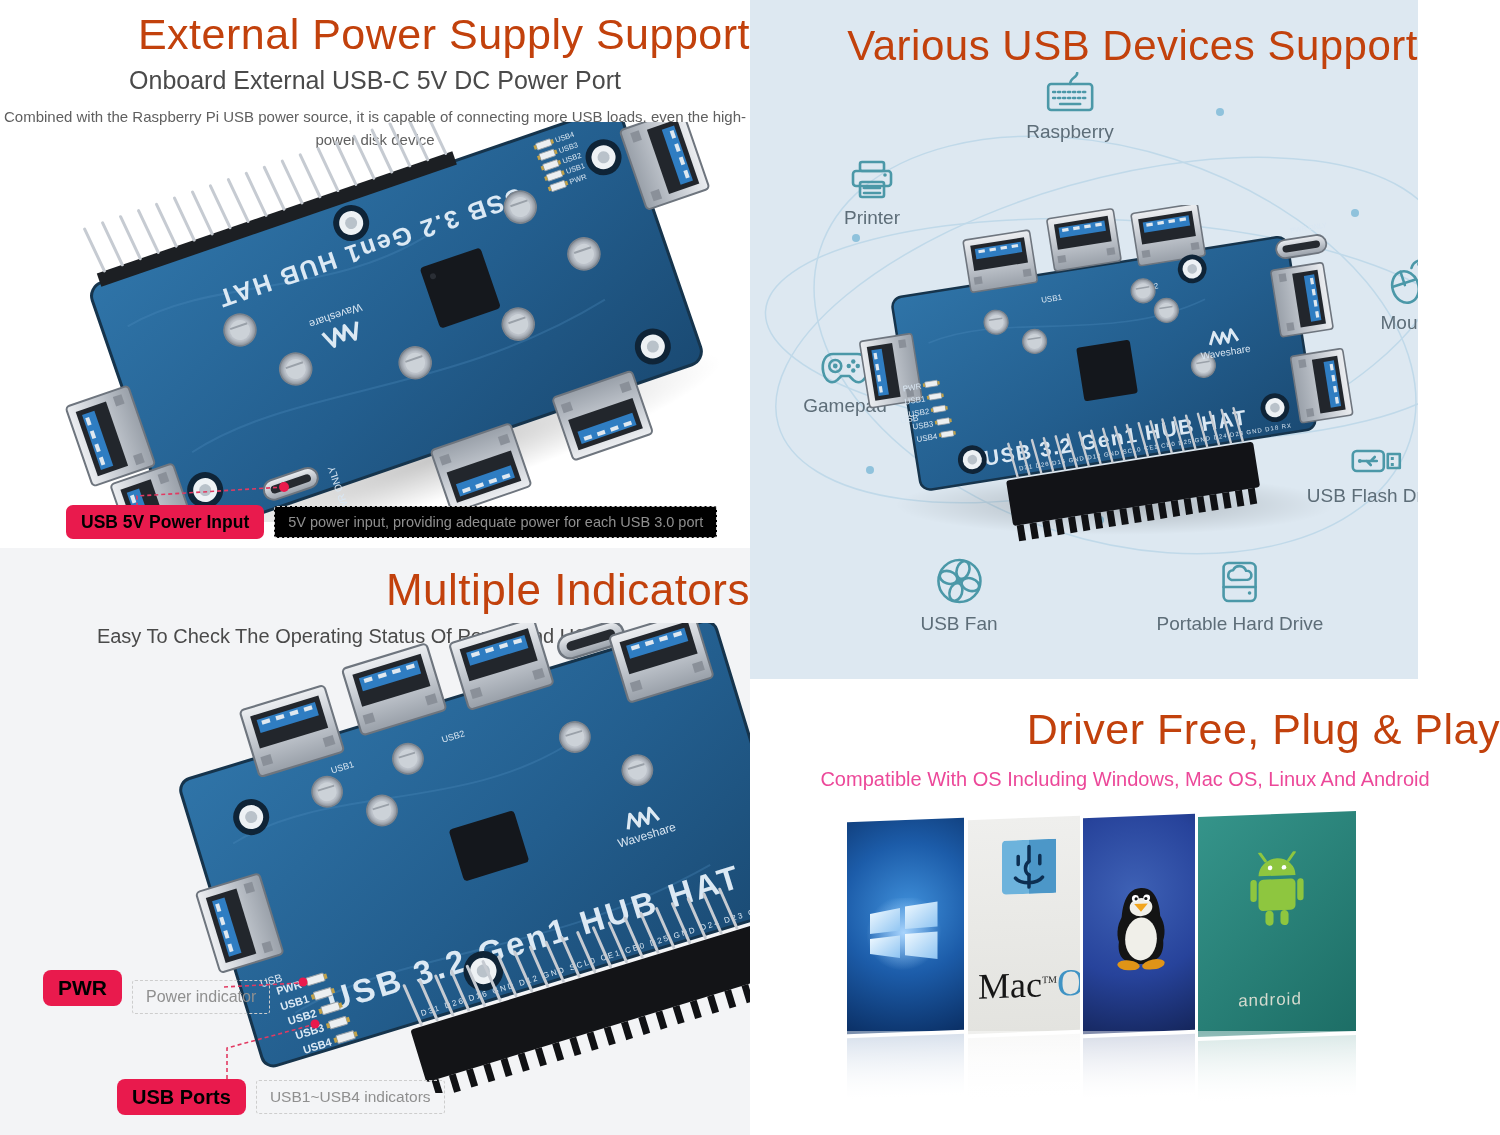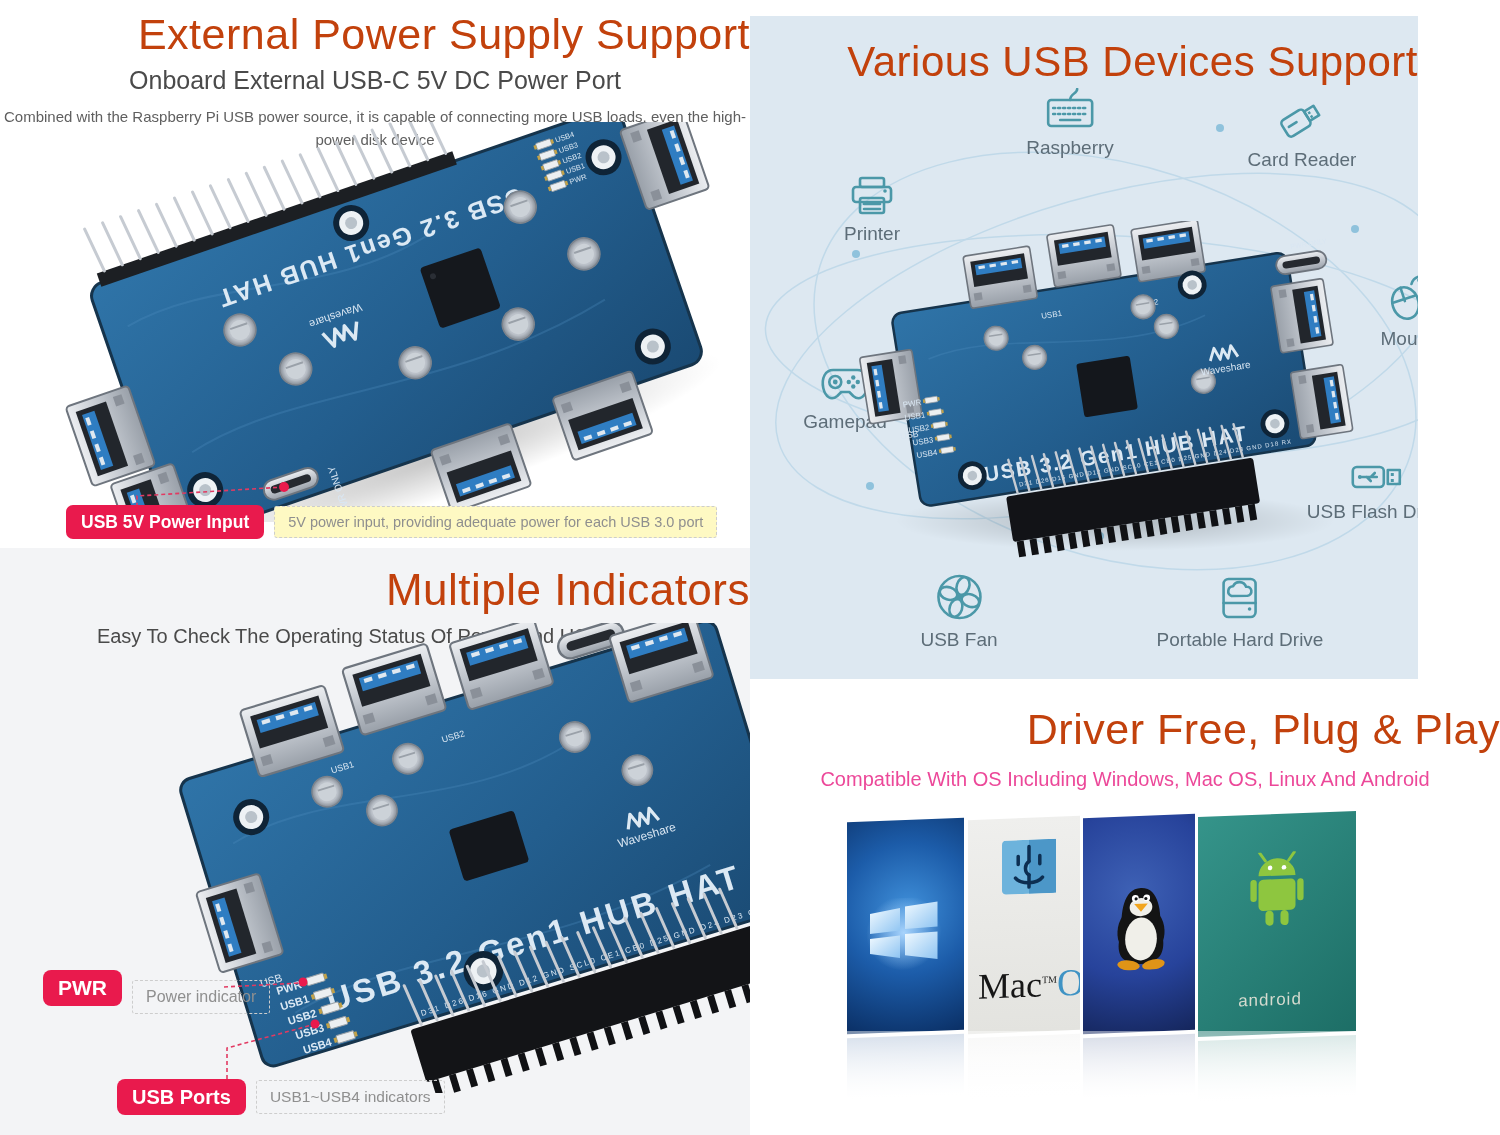--- a/index.html
+++ b/index.html
@@ -1,34 +1,34 @@
 <!DOCTYPE html>
 <html><head>
 <meta charset="utf-8">
 <style>
   *{margin:0;padding:0;box-sizing:border-box}
   html,body{width:1500px;height:1135px;overflow:hidden;background:#fff;
     font-family:"Liberation Sans",sans-serif}
   .stage{position:relative;width:1500px;height:1135px}
   .quad{position:absolute;overflow:hidden}
   #q1{left:0;top:0;width:750px;height:548px;background:#ffffff}
-  #q2{left:750px;top:16px;width:668px;height:679px;background:#dde8f1}
+  #q2{left:750px;top:0;width:668px;height:679px;background:#dde8f1}
   #q3{left:0;top:548px;width:750px;height:587px;background:#f3f4f6}
   #q4{left:750px;top:679px;width:750px;height:456px;background:#ffffff}
 
   .title{color:#c2410c;text-align:right;font-size:43px;letter-spacing:.5px}
   .subtitle{color:#4a4a4a;text-align:center}
   .desc{color:#5f5f5f;text-align:center;font-size:15px;line-height:1.55;margin:10px auto 0;max-width:746px}
 
   
   .callout{position:absolute;display:flex;align-items:stretch;gap:10px;white-space:nowrap}
-  .badge{display:inline-flex;align-items:center;background:#e91a4d;color:#ffffff;
+  .badge{display:inline-flex;align-items:center;background:#e91a4d;color:#000000;
     font-weight:700;border-radius:7px;padding:0 15px}
   .note{display:inline-flex;align-items:center;border:1.5px dashed #cdcdcd;border-radius:3px;
-    color:#8f8f8f;padding:0 13px;background:#fef9c3}
+    color:#8f8f8f;padding:0 13px;background:#000000}
   .note.clear{background:transparent}
 
   
   .dev{position:absolute;display:flex;flex-direction:column;align-items:center;gap:7px;
     transform:translateX(-50%);white-space:nowrap}
   .dev .lbl{color:#5d6d78;font-size:19px}
   .dico *{stroke:#4b98a8;fill:none;stroke-width:2.6;stroke-linecap:round;stroke-linejoin:round}
   .dico .f{fill:#4b98a8;stroke:none}
   .orbit ellipse{fill:none;stroke:#c0d9e9;stroke-width:1.5}
   .orbit circle{fill:#8fc2dc;stroke:none}
@@ -234,32 +234,20 @@
       <svg class="dico" width="50" height="42" viewBox="0 0 50 42">
         <path d="M25,12 C25,5 32,6 32,1"></path>
         <rect x="3" y="12" width="44" height="26" rx="3"></rect>
         <path d="M8,20 H42" stroke-dasharray="2 3"></path>
           <path d="M8,26 H42" stroke-dasharray="2 3"></path>
         <path d="M15,32 H35" stroke-width="3"></path>
       </svg>
       <span class="lbl">Raspberry</span>
     </div>
 
-    <div class="dev" style="left:552px;top:80px">
-      <svg class="dico" width="52" height="46" viewBox="0 0 52 46">
-        <g transform="rotate(-32 26 23)">
-          <rect x="6" y="14" width="26" height="19" rx="4"></rect>
-          <rect x="32" y="18" width="11" height="11"></rect>
-          <path class="f" d="M34.5,20.5 h2.5 v2.5 h-2.5 Z"></path>
-            <path class="f" d="M34.5,25 h2.5 v2.5 h-2.5 Z"></path>
-          <path d="M11,23 H20"></path>
-        </g>
-      </svg>
-      <span class="lbl">Card Reader</span>
-    </div>
 
     <div class="dev" style="left:122px;top:160px">
       <svg class="dico" width="46" height="40" viewBox="0 0 46 40">
         <rect x="11" y="2" width="24" height="9" rx="2"></rect>
         <rect x="4" y="11" width="38" height="15" rx="3"></rect>
         <circle class="f" cx="36" cy="15" r="1.8"></circle>
         <rect x="11" y="22" width="24" height="15" rx="2" fill="#dde8f1"></rect>
         <path d="M15,28 H31"></path>
           <path d="M15,33 H31"></path>
       </svg>

